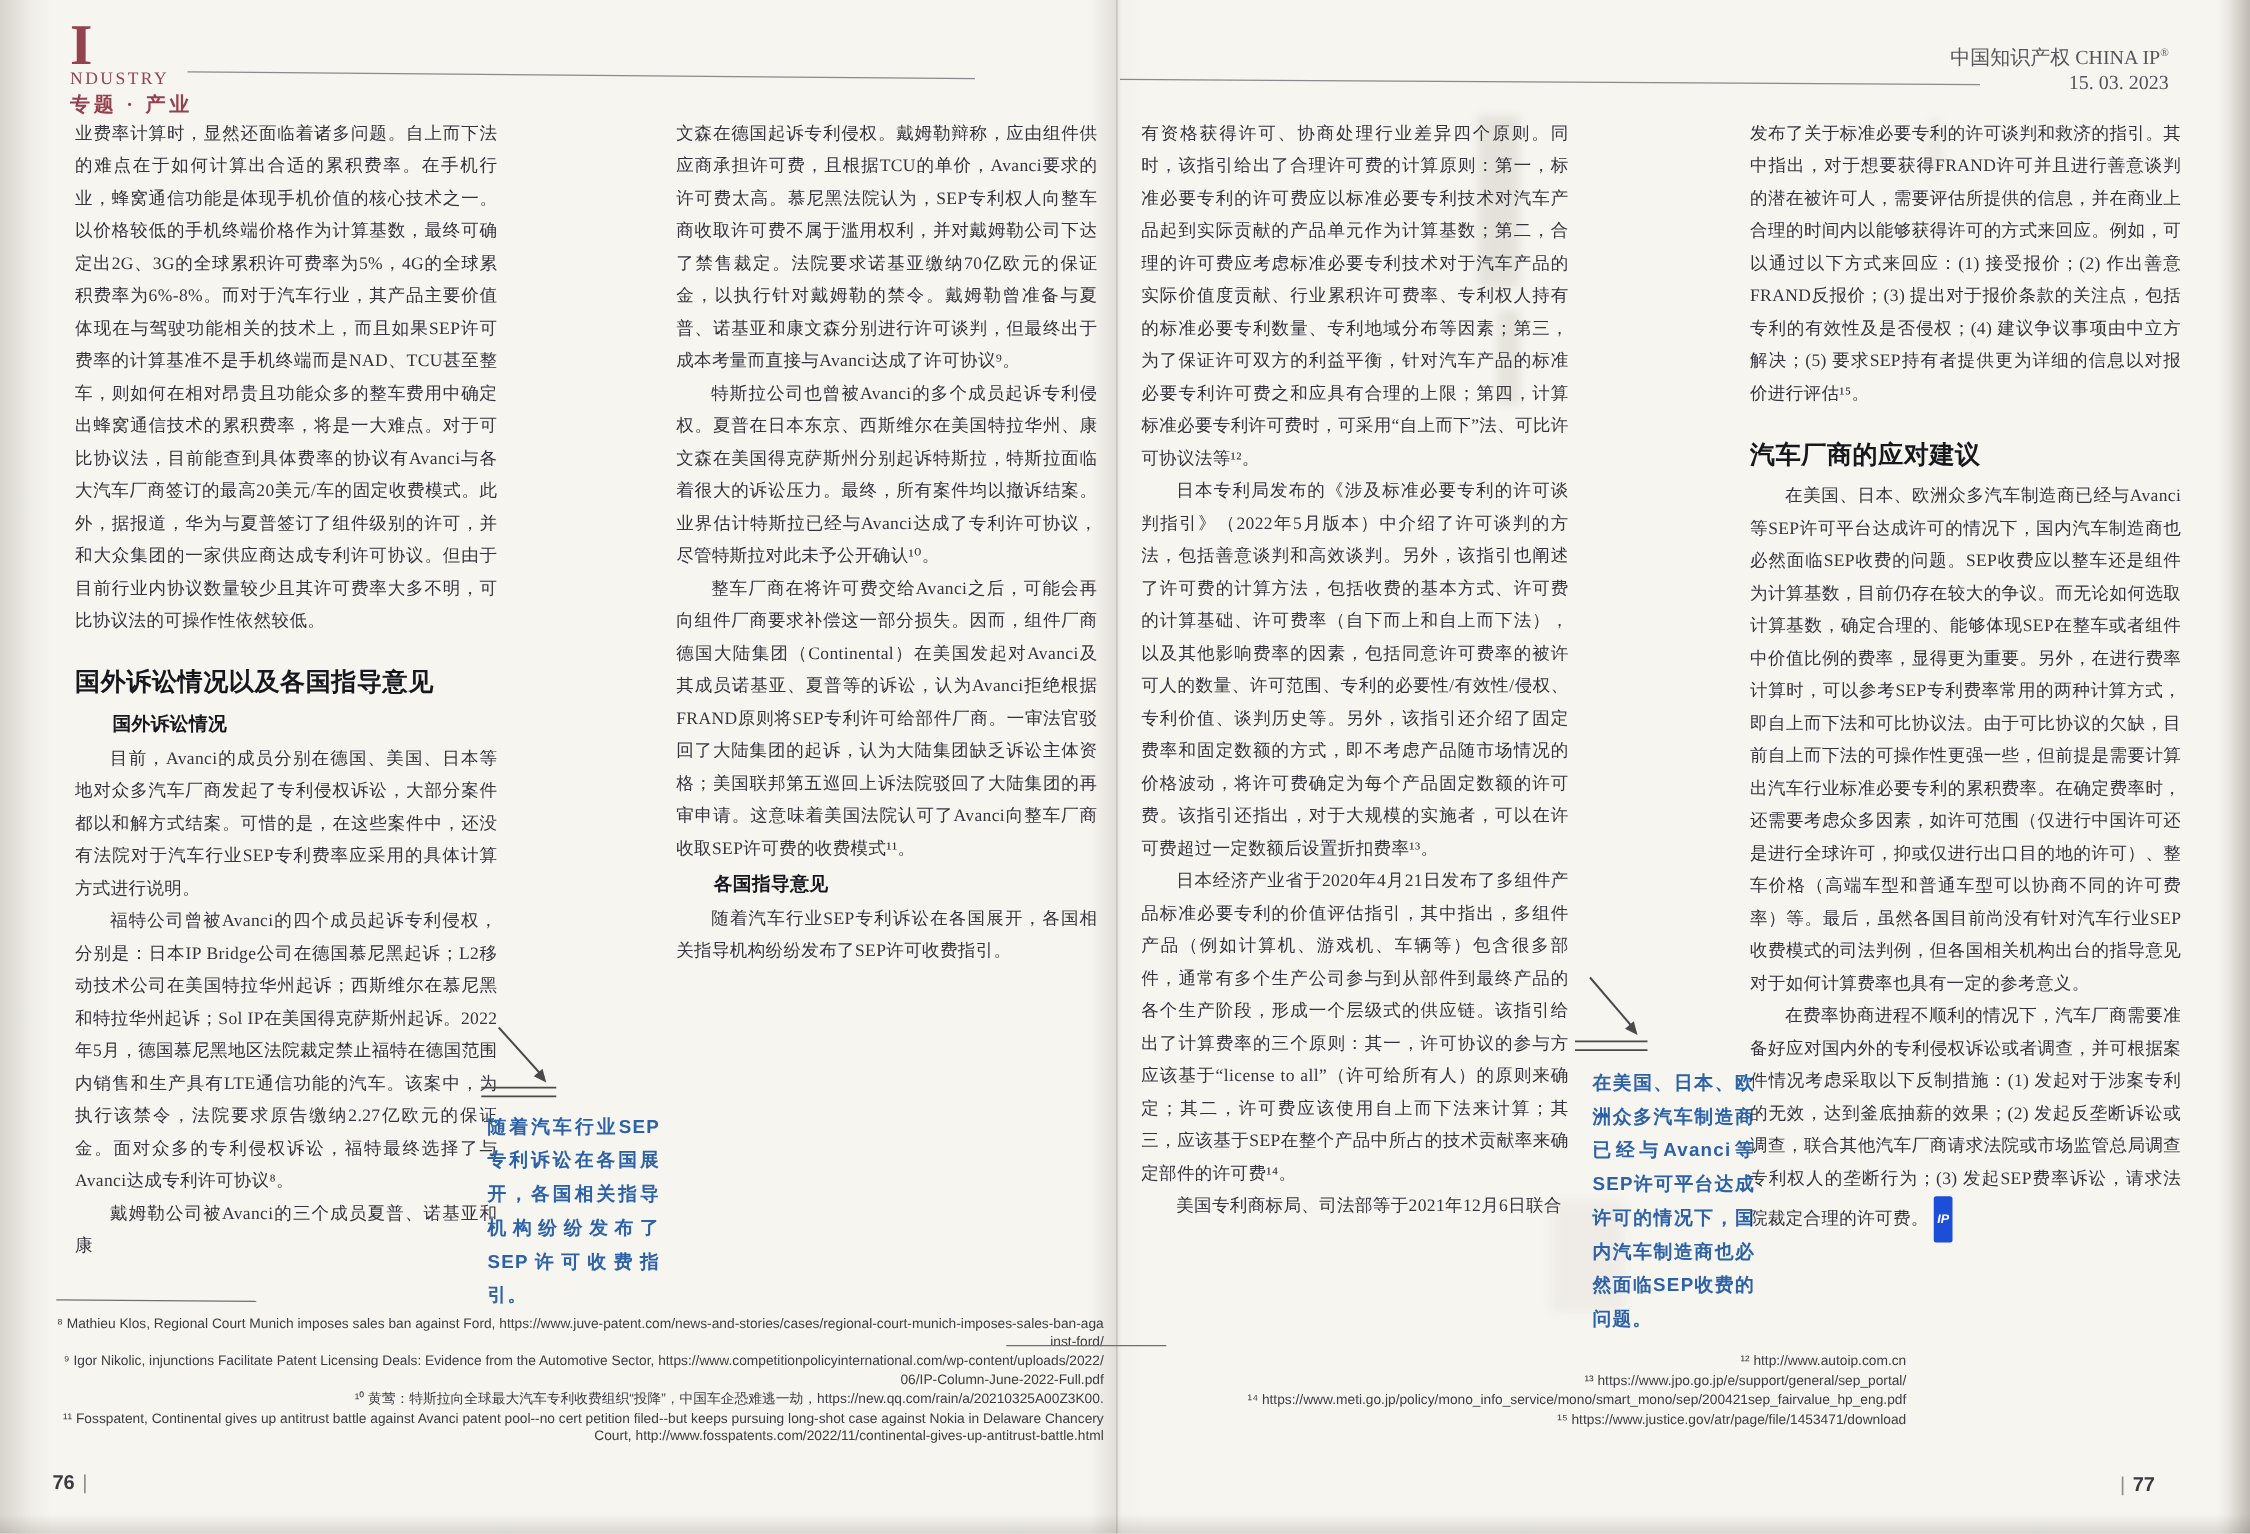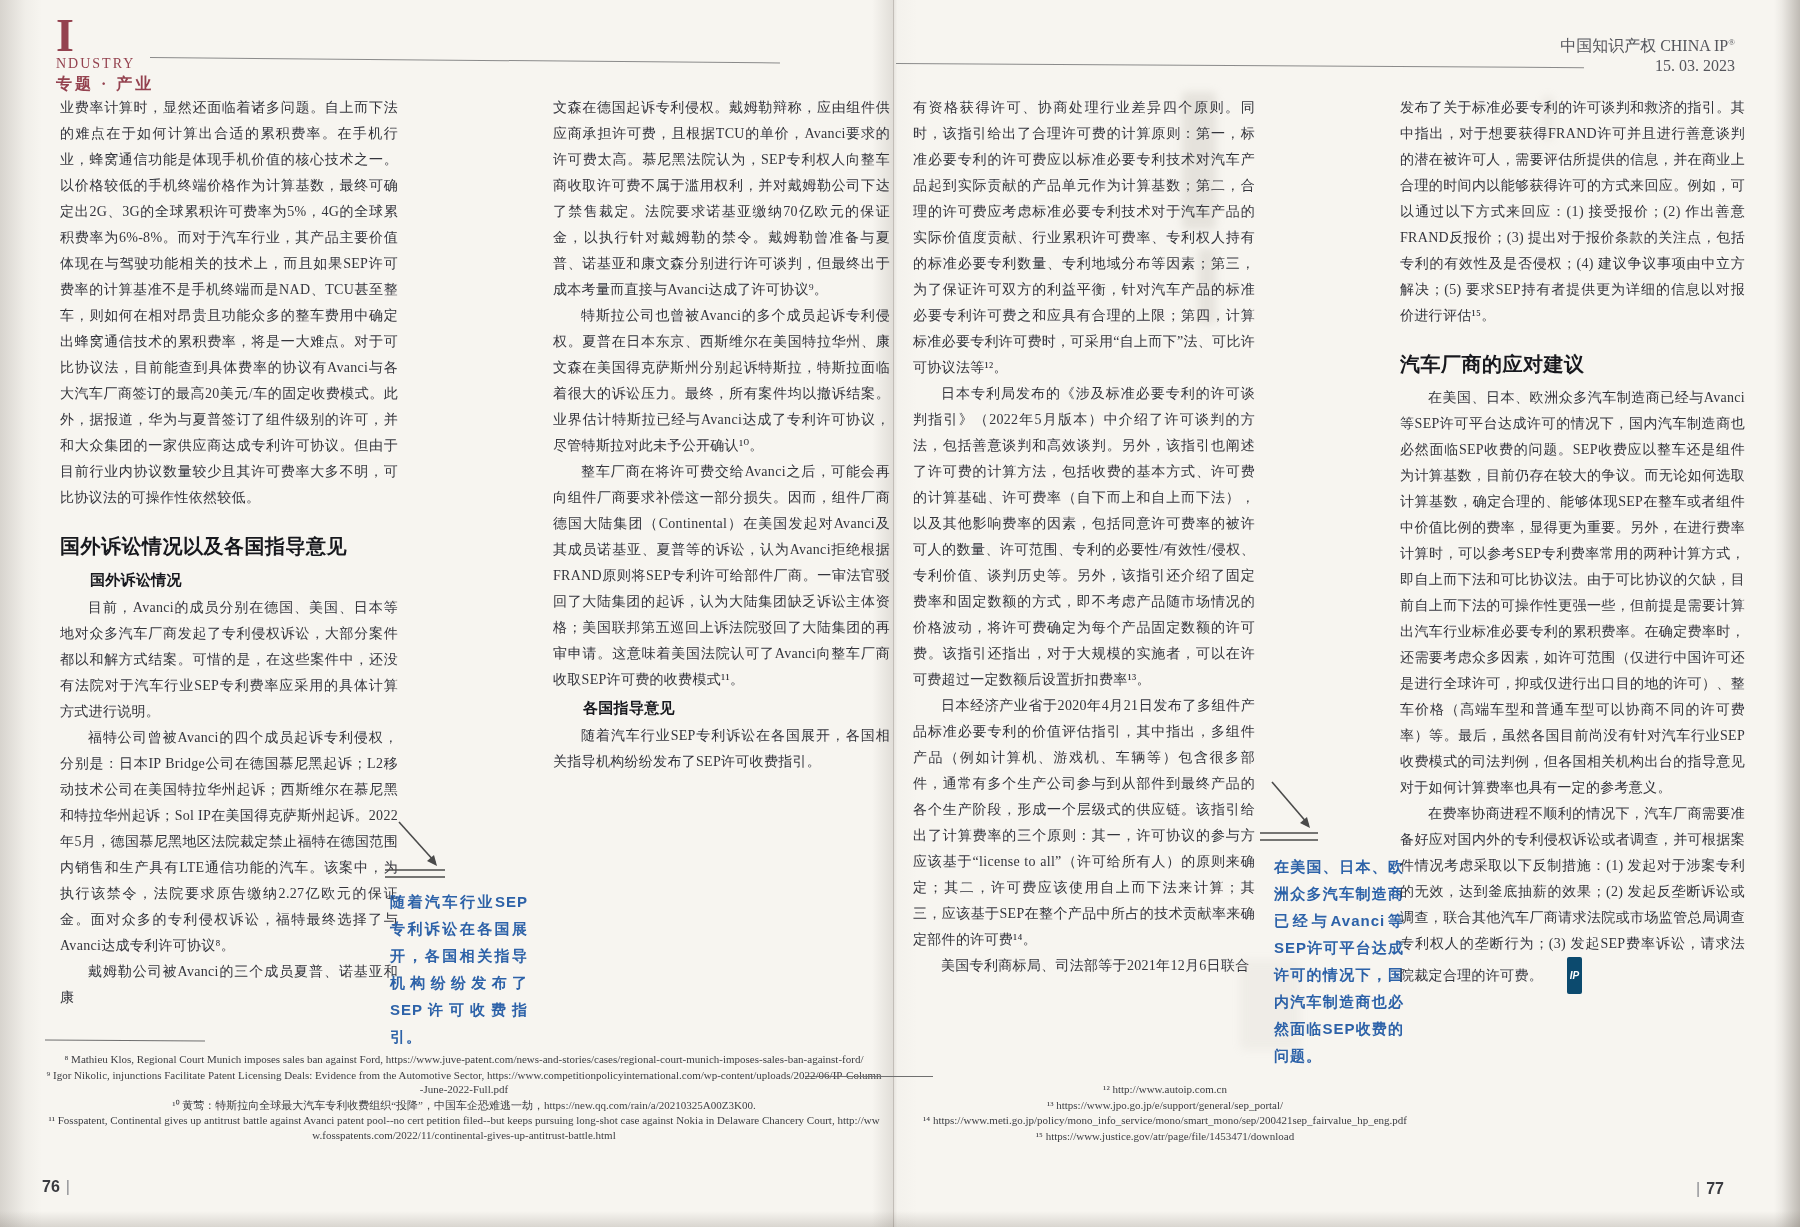--- a/index.html
+++ b/index.html
@@ -36,54 +36,54 @@
     border-top:1.6px solid #8a8a8a;transform:rotate(.35deg);transform-origin:left center;}
   .hd-right{position:absolute;left:1380px;top:32px;width:355px;text-align:right;
     font-size:16px;color:#55565c;line-height:20px;}
   .hd-right sup{font-size:9px;}
   
   .col{position:absolute;top:95px;font-size:14px;line-height:26px;text-align:justify;
     letter-spacing:.3px;overflow:hidden;}
   .col p{margin:0;text-indent:2em;}
   .col p.noind{text-indent:0;}
   #col1{left:60px;width:338px;height:945px;}
-  #col2{left:553px;width:337px;height:940px;}
+  #col2{left:541px;width:337px;height:940px;}
   #col3{left:913px;width:342px;height:945px;}
   #col4{left:1400px;width:345px;height:945px;}
   .h2{font-family:"Liberation Sans","DejaVu Sans",sans-serif;font-size:20px;font-weight:bold;
     color:#17181d;margin:22px 0 8px 0;text-indent:0 !important;letter-spacing:.5px;}
   .h3{font-family:"Liberation Sans","DejaVu Sans",sans-serif;font-size:15px;font-weight:bold;
     color:#17181d;margin:2px 0 2px 0;text-indent:2em !important;}
   
   .pq{position:absolute;font-family:"Liberation Sans","DejaVu Sans",sans-serif;
     font-weight:bold;color:#2d62a8;font-size:15px;line-height:27px;text-align:justify;
     letter-spacing:1px;}
   #pq1{left:390px;top:888px;width:138px;}
   #pq2{left:1262px;top:853px;width:130px;margin-left:12px;}
   .arrow{position:absolute;}
   
   .fnrule{position:absolute;height:0;border-top:1.2px solid #6f6f6f;}
   #fnrule-l{left:45px;top:1040px;width:160px;transform:rotate(.4deg);}
   #fnrule-r{left:805px;top:1076px;width:128px;}
-  .fns{position:absolute;font-family:Liberation Serif, serif;
-    font-size:11px;line-height:14.5px;color:#3c3d42;text-align:center;}
+  .fns{position:absolute;font-family:Liberation Sans, sans-serif;
+    font-size:11px;line-height:14.5px;color:#3c3d42;text-align:right;}
   #fns-l{left:45px;top:1052px;width:838px;}
   #fns-r{left:805px;top:1082px;width:720px;}
   .fns div{margin-bottom:1px;word-break:break-all;}
   
   .pageno{position:absolute;font-family:"Liberation Sans","DejaVu Sans",sans-serif;
     font-size:16px;font-weight:bold;color:#3a3b40;}
   #pn-l{left:42px;top:1178px;}
   #pn-r{left:1690px;top:1180px;width:70px;}
   .pn-bar{color:#8a8b90;font-weight:normal;padding:0 6px;}
   
-  .endmark{display:inline-block;background:#0c4a6e;color:#fff;
+  .endmark{display:inline-block;background:#1d4ed8;color:#fff;
     font-family:"Liberation Sans",sans-serif;font-weight:bold;font-style:italic;
     font-size:10px;line-height:13px;padding:12px 3px;border-radius:2px;vertical-align:1px;
-    letter-spacing:0;text-indent:0;margin-left:20px;}
+    letter-spacing:0;text-indent:0;}
 </style>
 </head>
 <body>
 
 <div class="spread">
 
   <div class="edge-left"></div>
   <div class="edge-right"></div>
   <div class="edge-bottom"></div>
   <div class="spine"></div>

